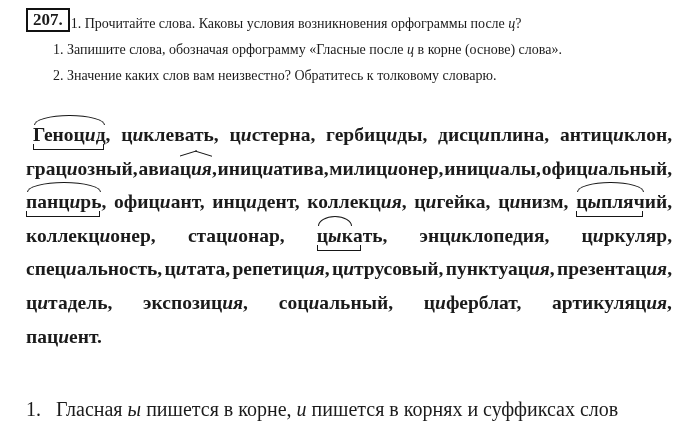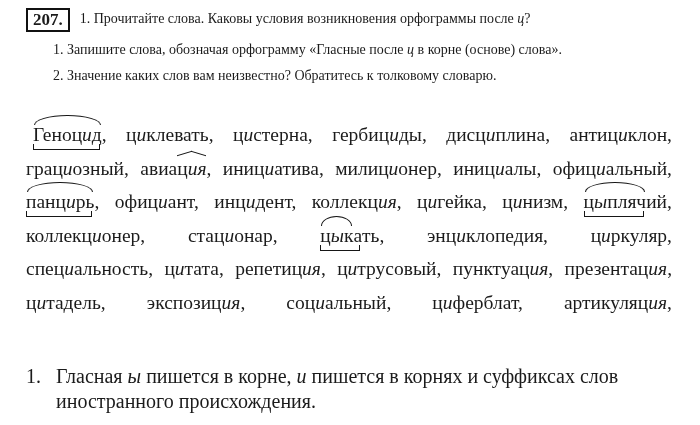--- a/index.html
+++ b/index.html
@@ -7,33 +7,33 @@
     width:700px;height:425px;overflow:hidden;box-sizing:border-box;
     padding:8px 28px 0 26px;
     font-family:"Liberation Serif","DejaVu Serif",serif;
     color:#1b1b1b;
     position:relative;
   }
   .it{font-style:italic;}
 
   
   .hdr{font-size:14px;line-height:17px;}
-  .hdr-row1{display:flex;align-items:flex-start;gap:10px;}
+  .hdr-row1{display:flex;align-items:flex-end;gap:1px;}
   .num-box{
     border:2px solid #111;
     font-weight:bold;font-size:17px;line-height:19px;
     padding:0 5px 1px 5px;
     display:inline-block;
     flex:0 0 auto;
   }
   .hdr-row1 .htext{padding-top:2px;}
   .hdr-sub{margin-left:27px;margin-top:9px;}
 
   
-  .wpara{margin-top:34px;font-size:19.5px;}
+  .wpara{margin-top:34px;font-size:19.5px;font-weight:bold;}
   .wline{
     display:flex;flex-wrap:nowrap;
     height:33.6px;line-height:33.6px;
     white-space:nowrap;
   }
   .wline.just{justify-content:space-between;}
   .wline.indent{padding-left:7px;}
   .word{white-space:nowrap;}
 
   
@@ -115,20 +115,23 @@
       <span class="word"><span>пунктуац</span><span class="it">ия</span><span>,</span></span>
       <span class="word"><span>презентац</span><span class="it">ия</span><span>,</span></span>
     </div>
     <div class="wline just">
       <span class="word"><span>ц</span><span class="it">и</span><span>тадель</span><span>,</span></span>
       <span class="word"><span>экспозиц</span><span class="it">ия</span><span>,</span></span>
       <span class="word"><span>соц</span><span class="it">и</span><span>альный</span><span>,</span></span>
       <span class="word"><span>ц</span><span class="it">и</span><span>ферблат</span><span>,</span></span>
       <span class="word"><span>артикуляц</span><span class="it">ия</span><span>,</span></span>
     </div>
+    <div class="wline">
+      <span class="word"><span>пац</span><span class="it">и</span><span>ент</span><span>.</span></span>
+    </div>
   </div>
 
 <div class="notes">
   <div class="note-item">
     <span class="note-marker">1.</span>
     <span class="note-text"><span>Гласная </span><span class="it">ы</span><span> пишется в корне, </span><span class="it">и</span><span> пишется в корнях и суффиксах слов иностранного происхождения.</span></span>
   </div>
 </div>
 
 </body></html>

